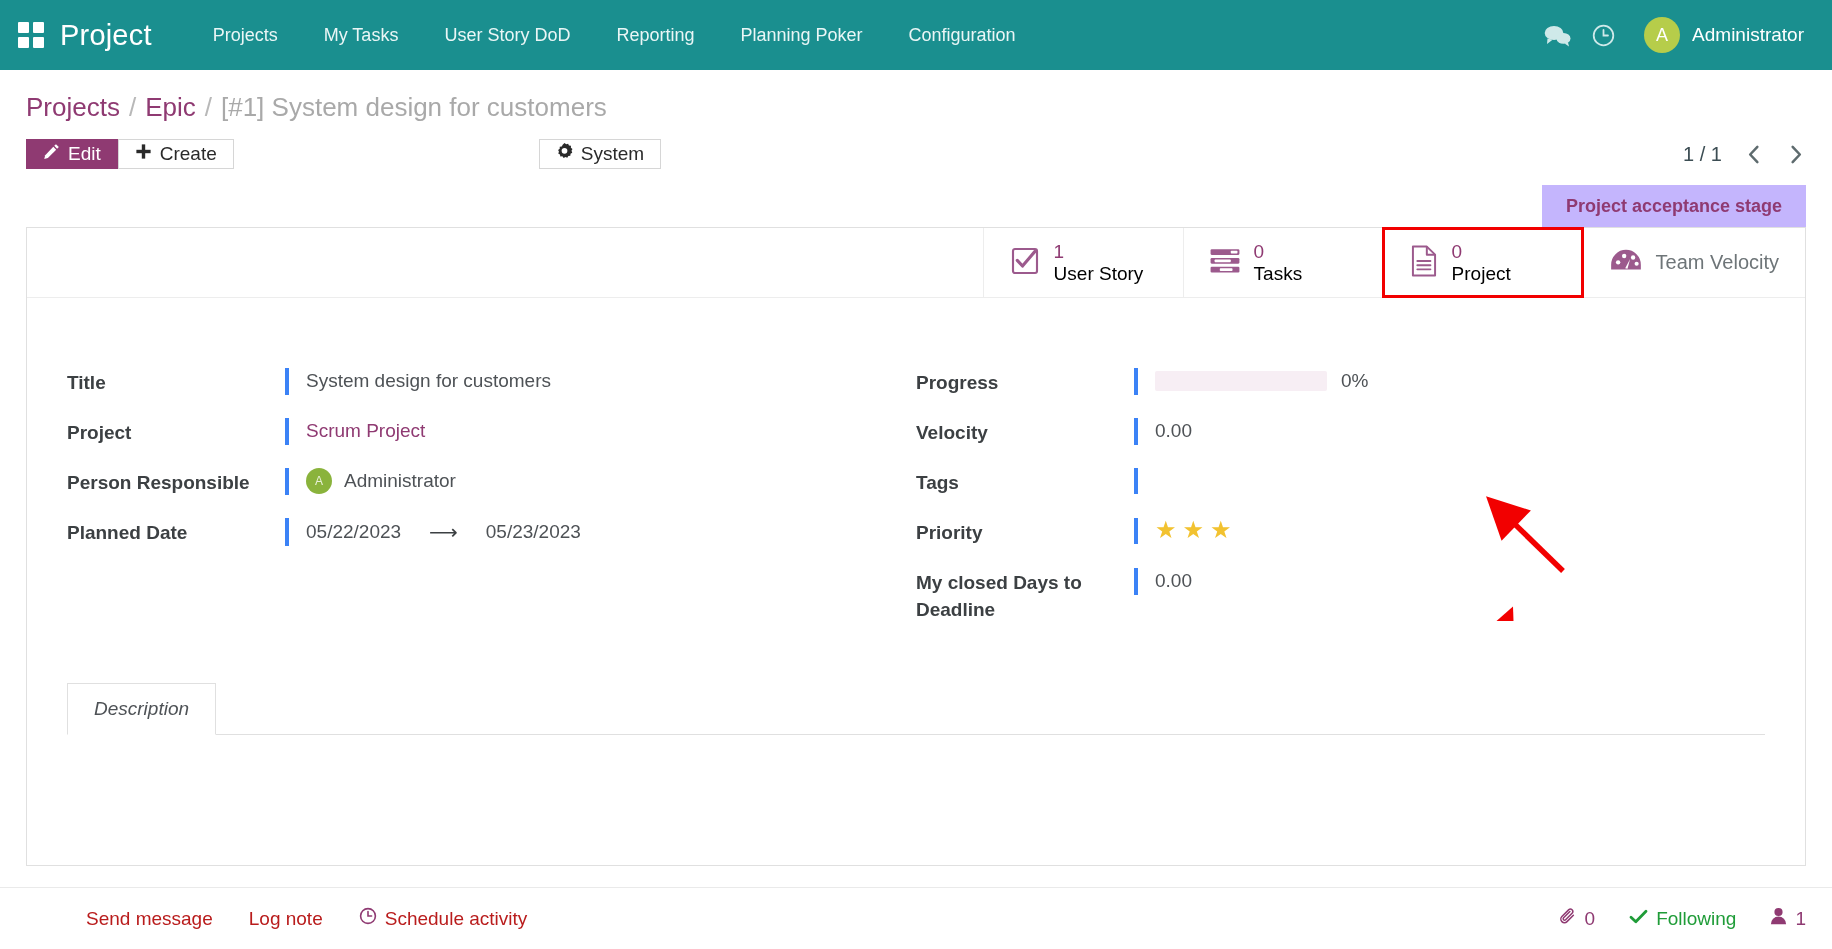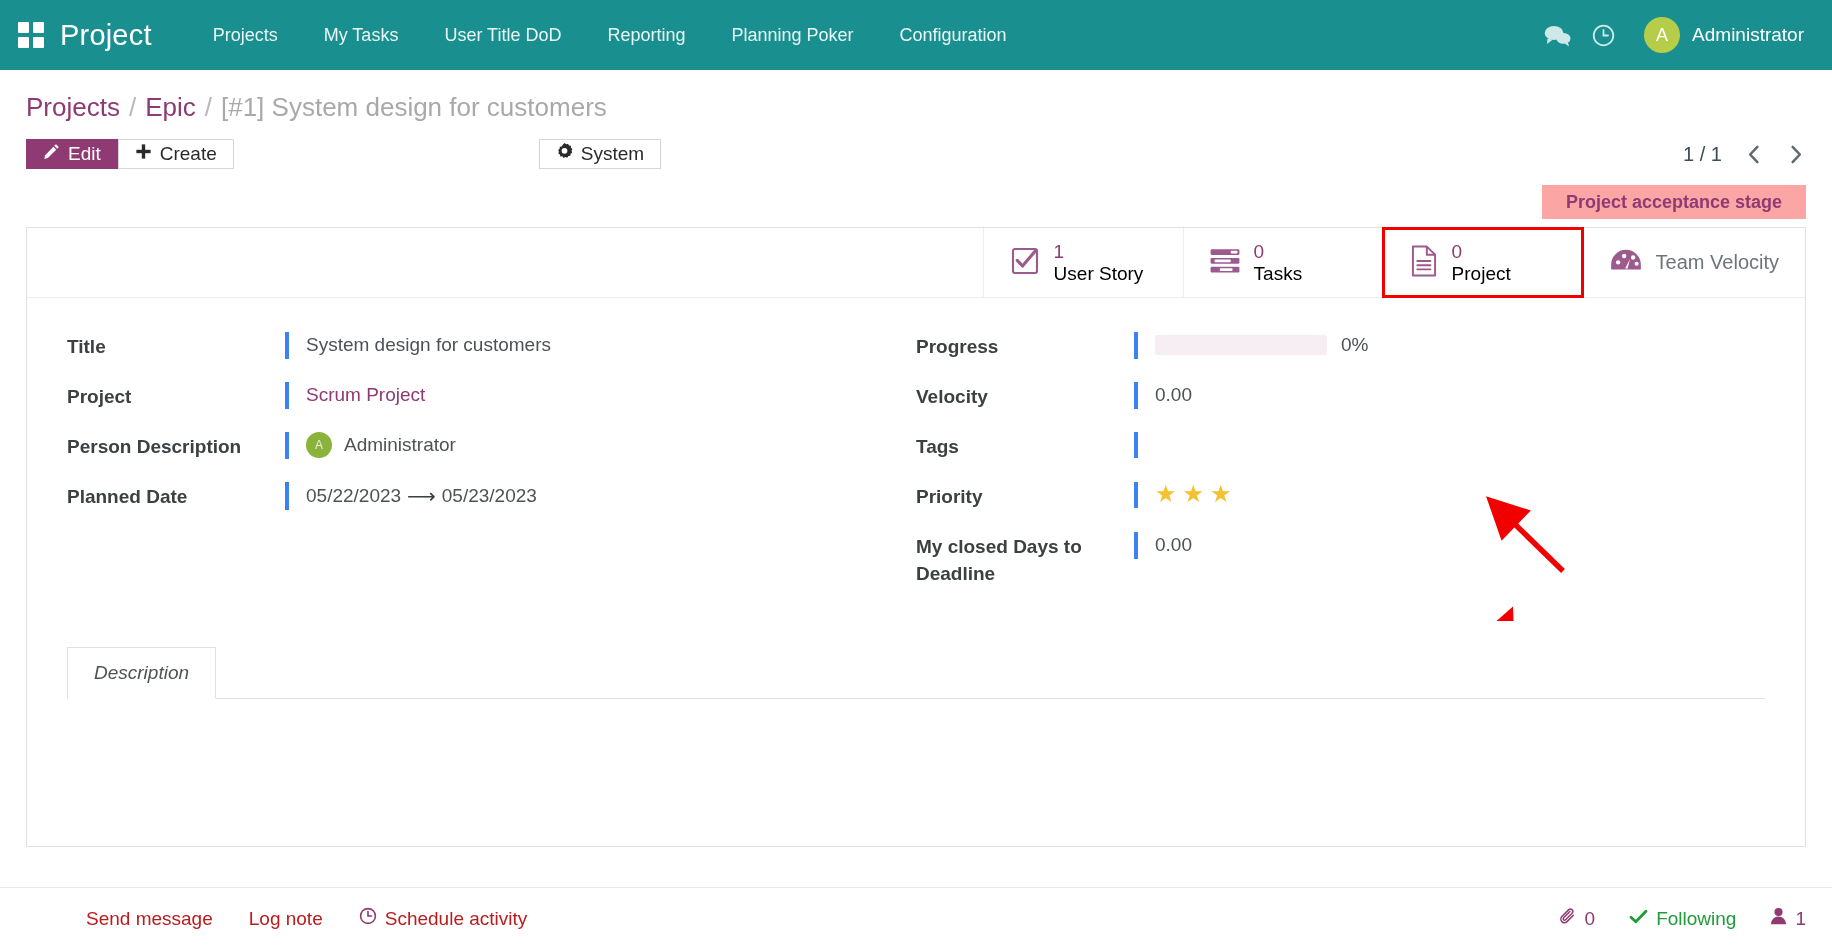--- a/index.html
+++ b/index.html
@@ -125,27 +125,27 @@
     padding: 0 26px;
   }
   .statusbar-row {
     display: flex;
     justify-content: flex-end;
     height: 42px;
     position: relative;
     z-index: 3;
   }
   .statusbar {
-    background: #fca5a5;
+    background: #c4b5fd;
     color: #8f3a72;
     font-size: 18px;
     font-weight: bold;
     display: flex; align-items: center;
     padding: 0 24px;
-    height: 34px;
+    height: 42px;
     cursor: pointer;
   }
   .sheet {
     border: 1px solid #e0e0e0;
     background: #ffffff;
     min-height: 620px;
     position: relative;
   }
 
   
@@ -169,21 +169,21 @@
   .stat-label { font-size: 19px; color: #000000; }
   .stat-single { font-size: 20px; color: #6e7578; }
   .stat-highlight {
     outline: 3px solid #f20000;
     outline-offset: -2px;
     z-index: 2;
   }
 
   
   .form-body { display: flex; padding: 34px 40px 10px 40px; }
-  .form-col { width: 50%; padding-right: 10px; }
+  .form-col { width: 50%; padding-right: 10px; margin-top: 36px; }
   .field-row { display: flex; margin-bottom: 21px; align-items: flex-start; }
   .field-label {
     width: 218px;
     flex: none;
     font-size: 19px;
     font-weight: bold;
     color: #3c4043;
     padding-top: 2px;
     line-height: 1.42;
   }
@@ -197,21 +197,21 @@
     line-height: 1.42;
   }
   .link-purple { color: #8f3a72; cursor: pointer; }
   .user-chip { display: flex; align-items: center; gap: 12px; }
   .user-chip .av {
     width: 26px; height: 26px; border-radius: 50%;
     background: #8ab33c; color: #e8f0d8;
     display: flex; align-items: center; justify-content: center;
     font-size: 12px;
   }
-  .date-range { display: flex; align-items: center; gap: 6px; }
+  .date-range { display: flex; align-items: center; gap: 28px; }
   .arrow-gly { color: #3c4043; font-size: 20px; }
 
   .progress-wrap { display: flex; align-items: center; gap: 14px; }
   .progress-track {
     width: 172px; height: 20px;
     background: #f7eef4;
     border-radius: 2px;
   }
   .progress-pct { font-size: 19px; color: #4e5256; }
   .stars { display: flex; gap: 6px; font-size: 24px; color: #f2c230; line-height: 1; }
@@ -268,21 +268,21 @@
   <div class="apps-icon">
     <i></i>
       <i></i>
       <i></i>
       <i></i>
   </div>
   <div class="brand">Project</div>
   <div class="nav-menu">
     <div class="nav-item">Projects</div>
     <div class="nav-item">My Tasks</div>
-    <div class="nav-item">User Title DoD</div>
+    <div class="nav-item">User Story DoD</div>
     <div class="nav-item">Reporting</div>
     <div class="nav-item">Planning Poker</div>
     <div class="nav-item">Configuration</div>
   </div>
   <div class="nav-right">
     <div class="nav-icon-btn">
       <svg width="27" height="23" viewBox="0 0 27 23" fill="currentColor">
         <ellipse cx="10" cy="9" rx="9.3" ry="7"></ellipse>
         <path d="M3.5 14.5 L3 20 L8.6 15.8 Z"></path>
         <ellipse cx="19.5" cy="14.4" rx="7" ry="5.4"></ellipse>
@@ -435,21 +435,21 @@
         </div>
 
         <div class="field-row">
           <div class="field-label">Project</div>
           <div class="field-value">
             <span class="link-purple">Scrum Project</span>
           </div>
         </div>
 
         <div class="field-row">
-          <div class="field-label">Person Description</div>
+          <div class="field-label">Person Responsible</div>
           <div class="field-value">
             <span class="user-chip">
               <span class="av">A</span>
               <span>Administrator</span>
             </span>
           </div>
         </div>
 
         <div class="field-row">
           <div class="field-label">Planned Date</div>

